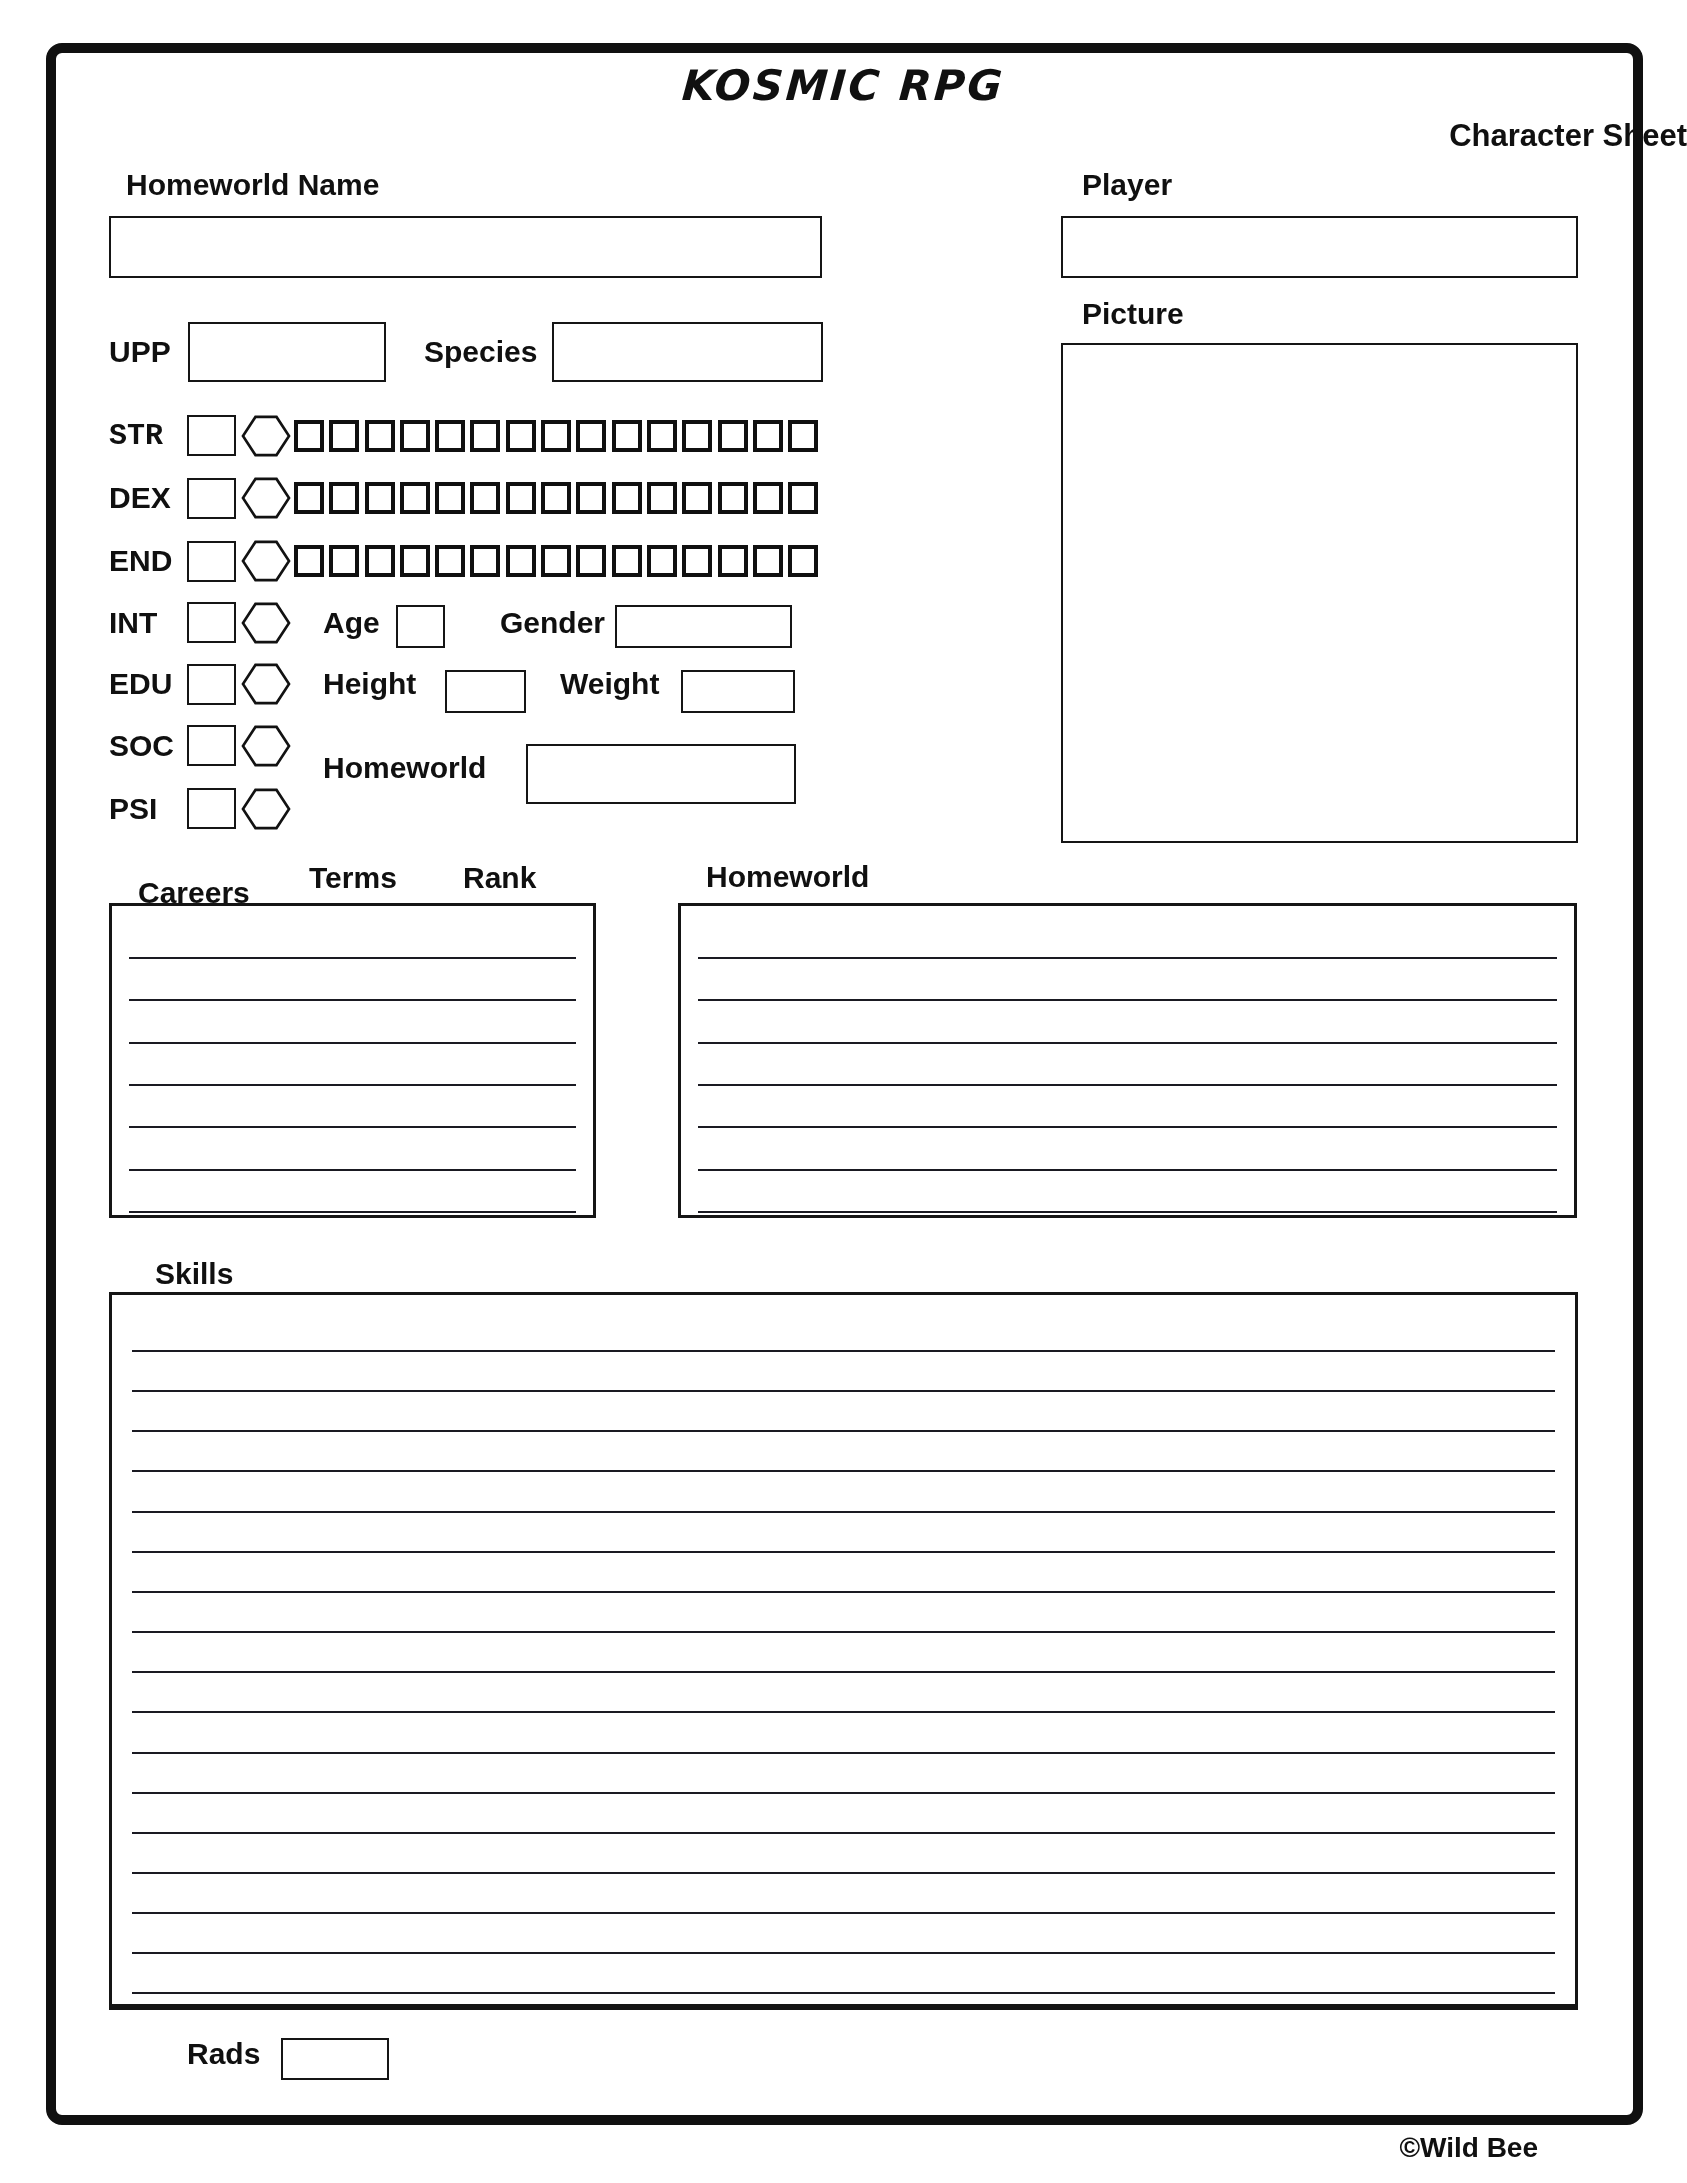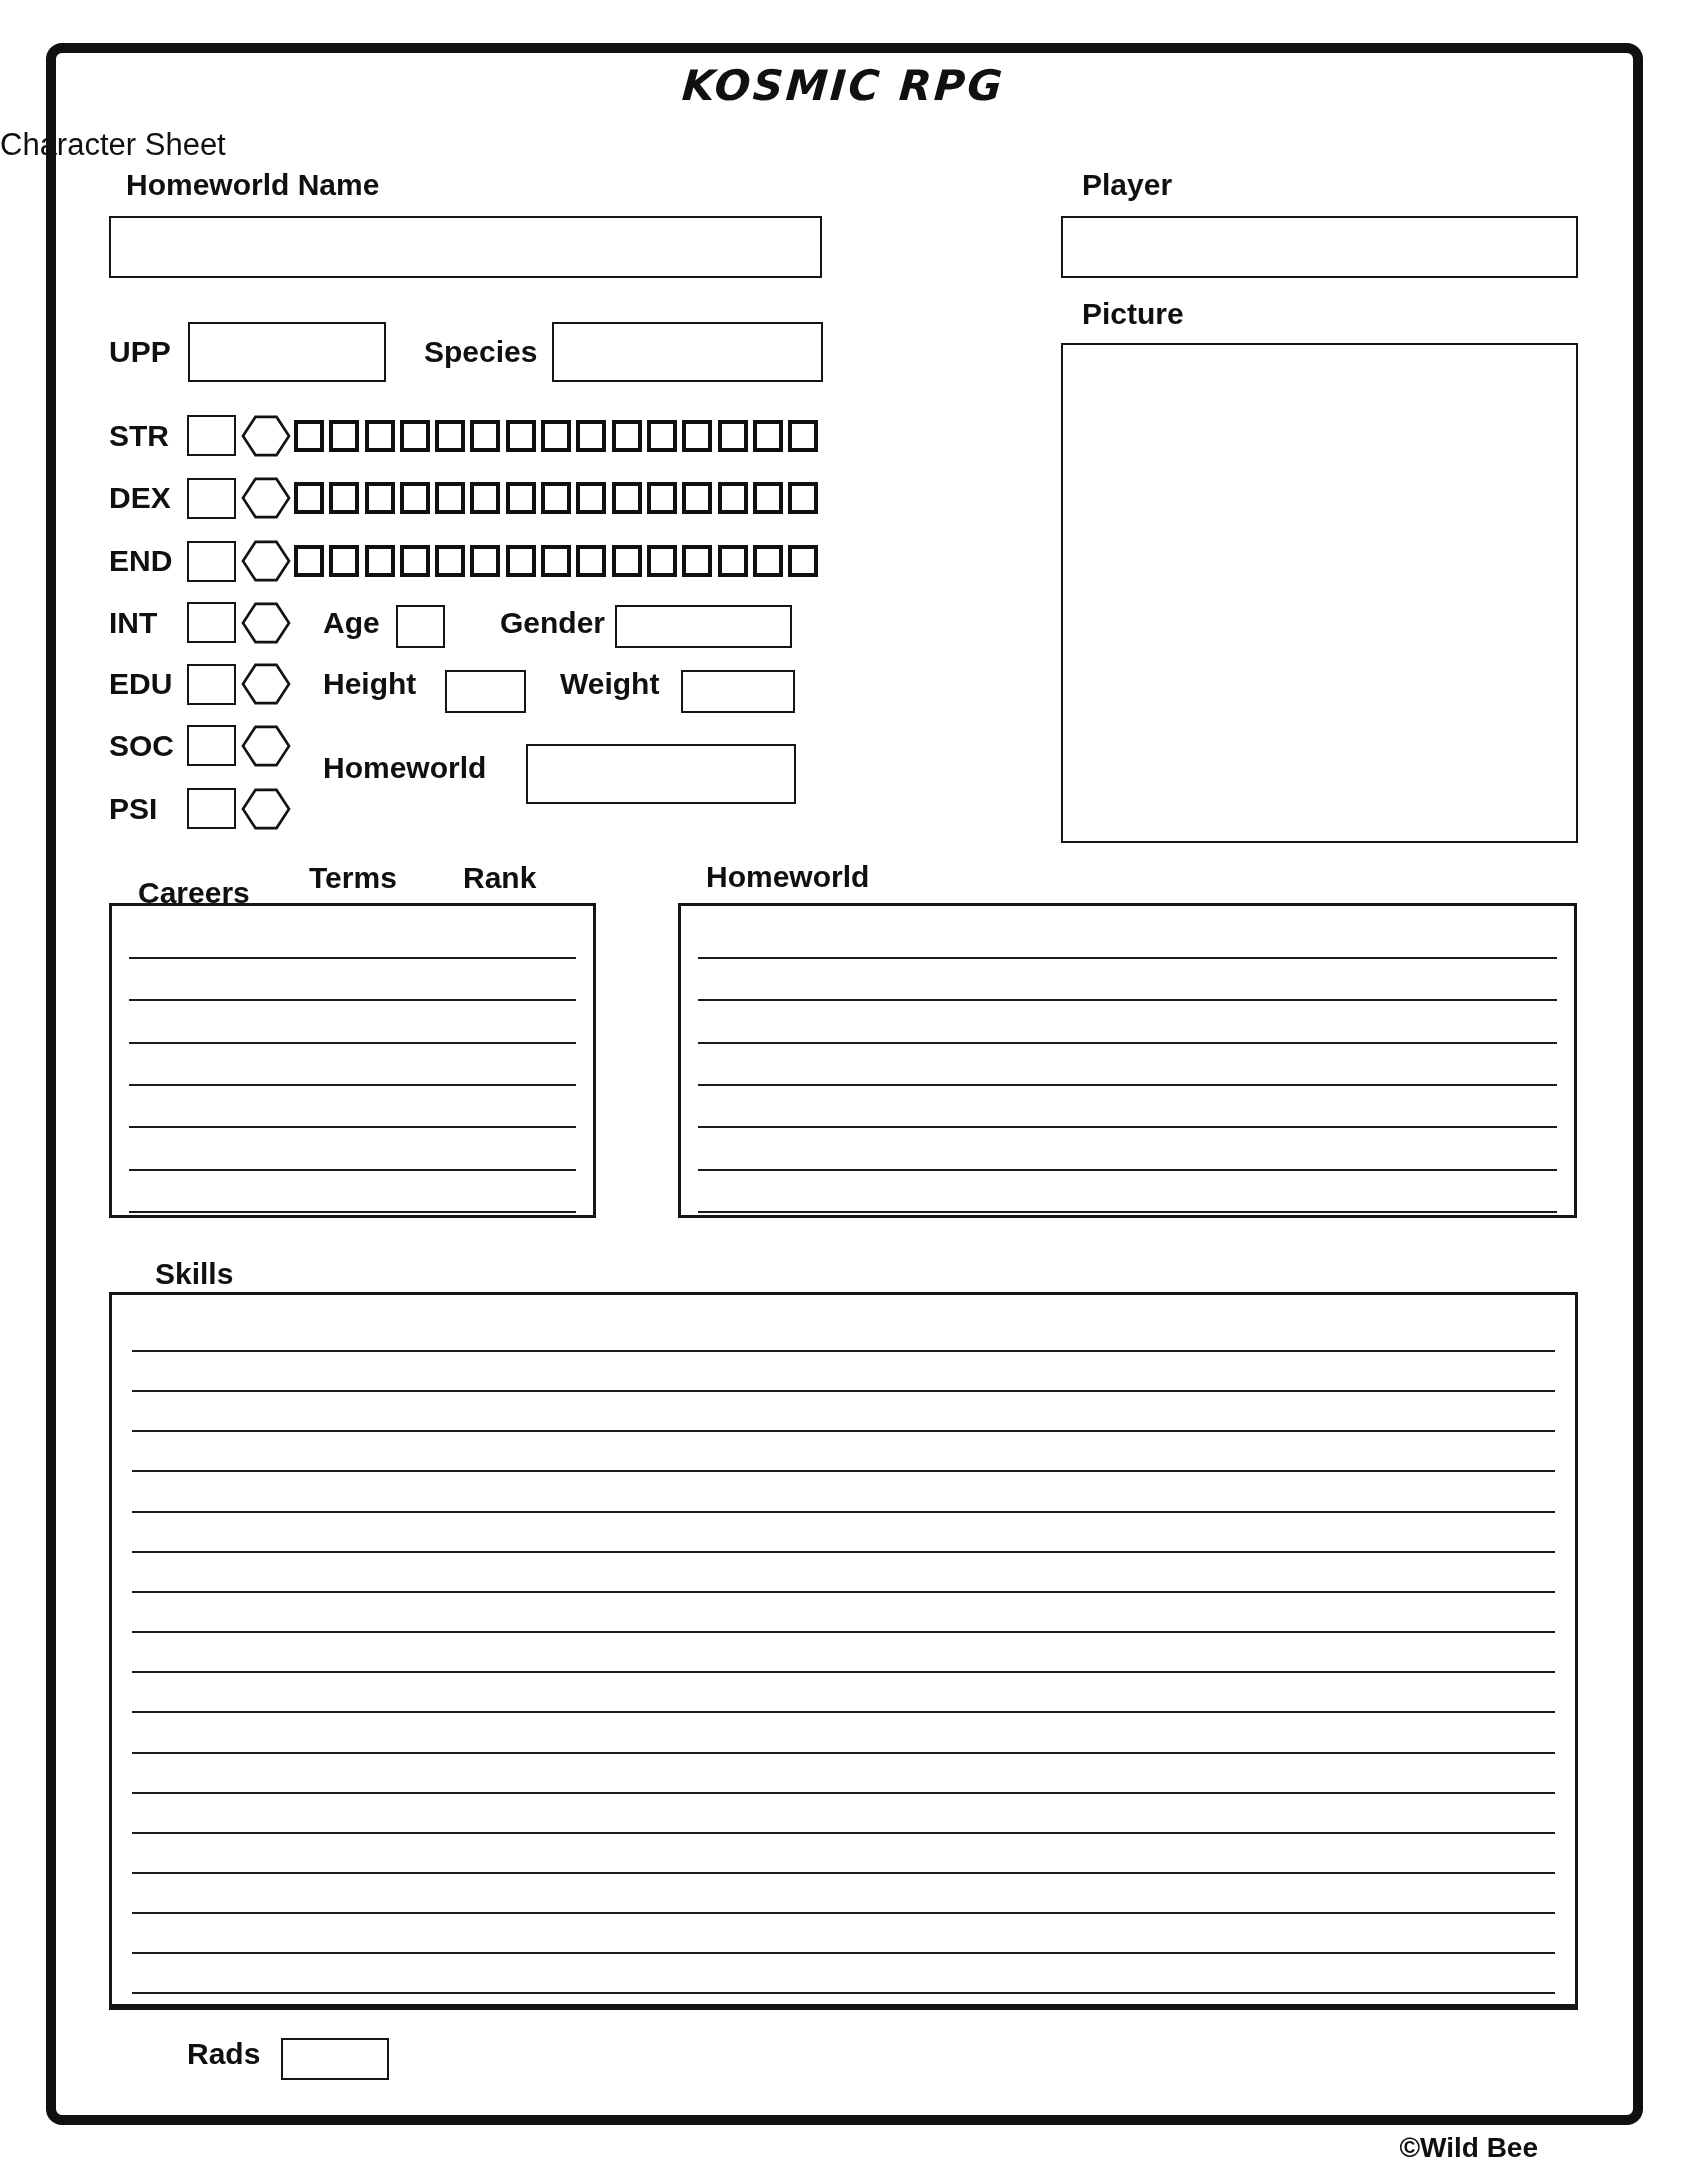--- a/index.html
+++ b/index.html
@@ -12,22 +12,22 @@
     border:10.6px solid #101010; border-radius:16px; background:transparent;
   }
 
   .game-title {
     position:absolute; left:0; right:0; top:61px; text-align:center;
     font-family:"DejaVu Sans", sans-serif;
     font-weight:bold; font-style:italic; font-size:42px; letter-spacing:2.6px;
     transform:skewX(-4deg); color:#101010;
   }
   .sheet-subtitle {
-    position:absolute; left:0; right:0; top:127px; text-align:left;
-    font-weight:normal; font-size:31px; color:#101010;
+    position:absolute; left:0; right:0; top:118px; text-align:right;
+    font-weight:bold; font-size:31px; color:#101010;
   }
 
   .lbl { position:absolute; font-weight:bold; font-size:30px; line-height:36px; color:#101010; white-space:nowrap; }
 
   .fbox { position:absolute; background:#fff; border:2.6px solid #151515; font-size:26.5px; padding:4px 8px; overflow:hidden; }
   .fbox.thin { border-width:2px; }
 
   .stat-label { position:absolute; left:109px; font-weight:bold; font-size:30px; line-height:36px; color:#101010; }
   .stat-box { position:absolute; left:187px; width:49px; height:41px; border:2.6px solid #151515; background:#fff; }
   .stat-hex { position:absolute; left:241px; width:50px; height:44px; display:block; }
@@ -59,21 +59,21 @@
 
   <div class="lbl" style="left:1082px; top:296px;">Picture</div>
   <div class="fbox" style="left:1061px; top:343px; width:517px; height:500px;"></div>
 
   <div class="lbl" style="left:109px; top:334px;">UPP</div>
   <div class="fbox" style="left:188px; top:322px; width:198px; height:60px;"></div>
 
   <div class="lbl" style="left:424px; top:334px;">Species</div>
   <div class="fbox" style="left:552px; top:322px; width:271px; height:60px;"></div>
 
-  <div class="stat-label" style="top:418px;">STR</div>
+  <div class="stat-label" style="top:418px;font-family:Liberation Mono, monospace;">STR</div>
   <div class="stat-box" style="top:415px;"></div>
   <svg class="stat-hex" style="top:414px;" viewBox="0 0 76 66">
       <polygon points="3,33 22,4 54,4 73,33 54,62 22,62" fill="#ffffff" stroke="#121212" stroke-width="4"></polygon>
     </svg>
   <div class="pip-strip" style="top:420px;">
       <span class="pip"></span>
       <span class="pip"></span>
       <span class="pip"></span>
       <span class="pip"></span>
       <span class="pip"></span>

